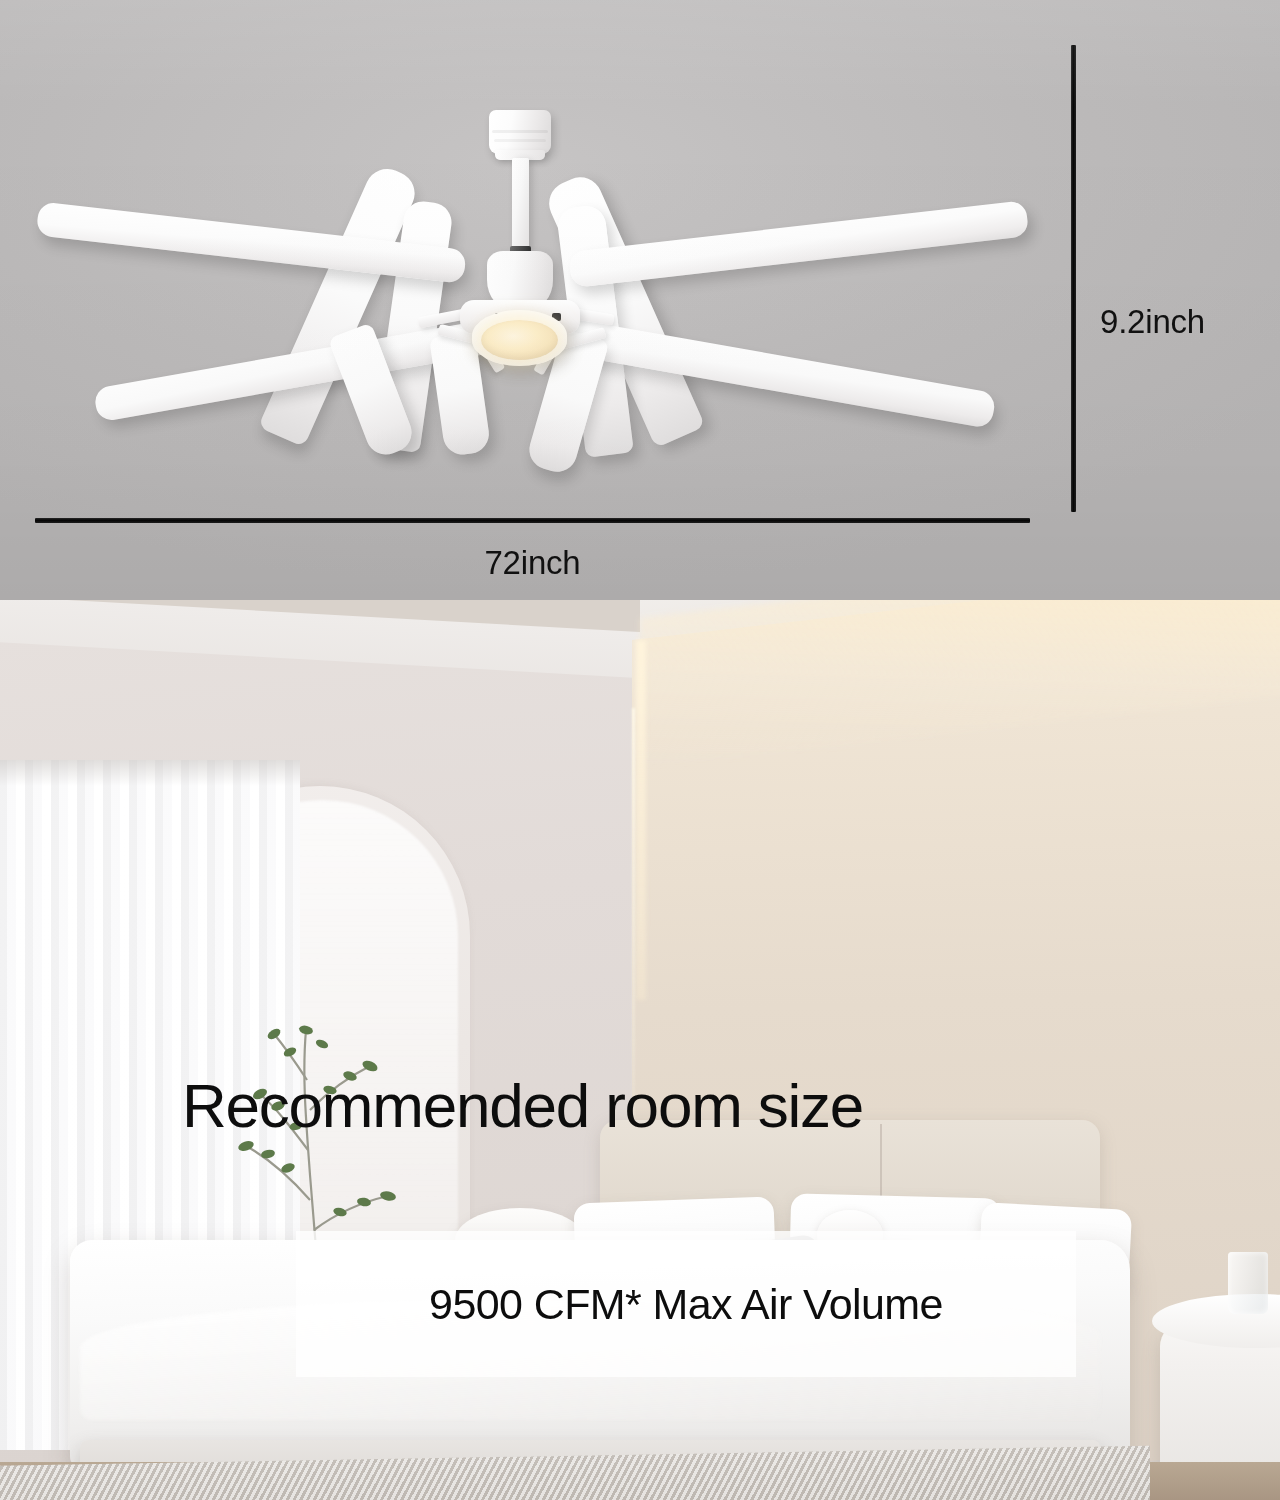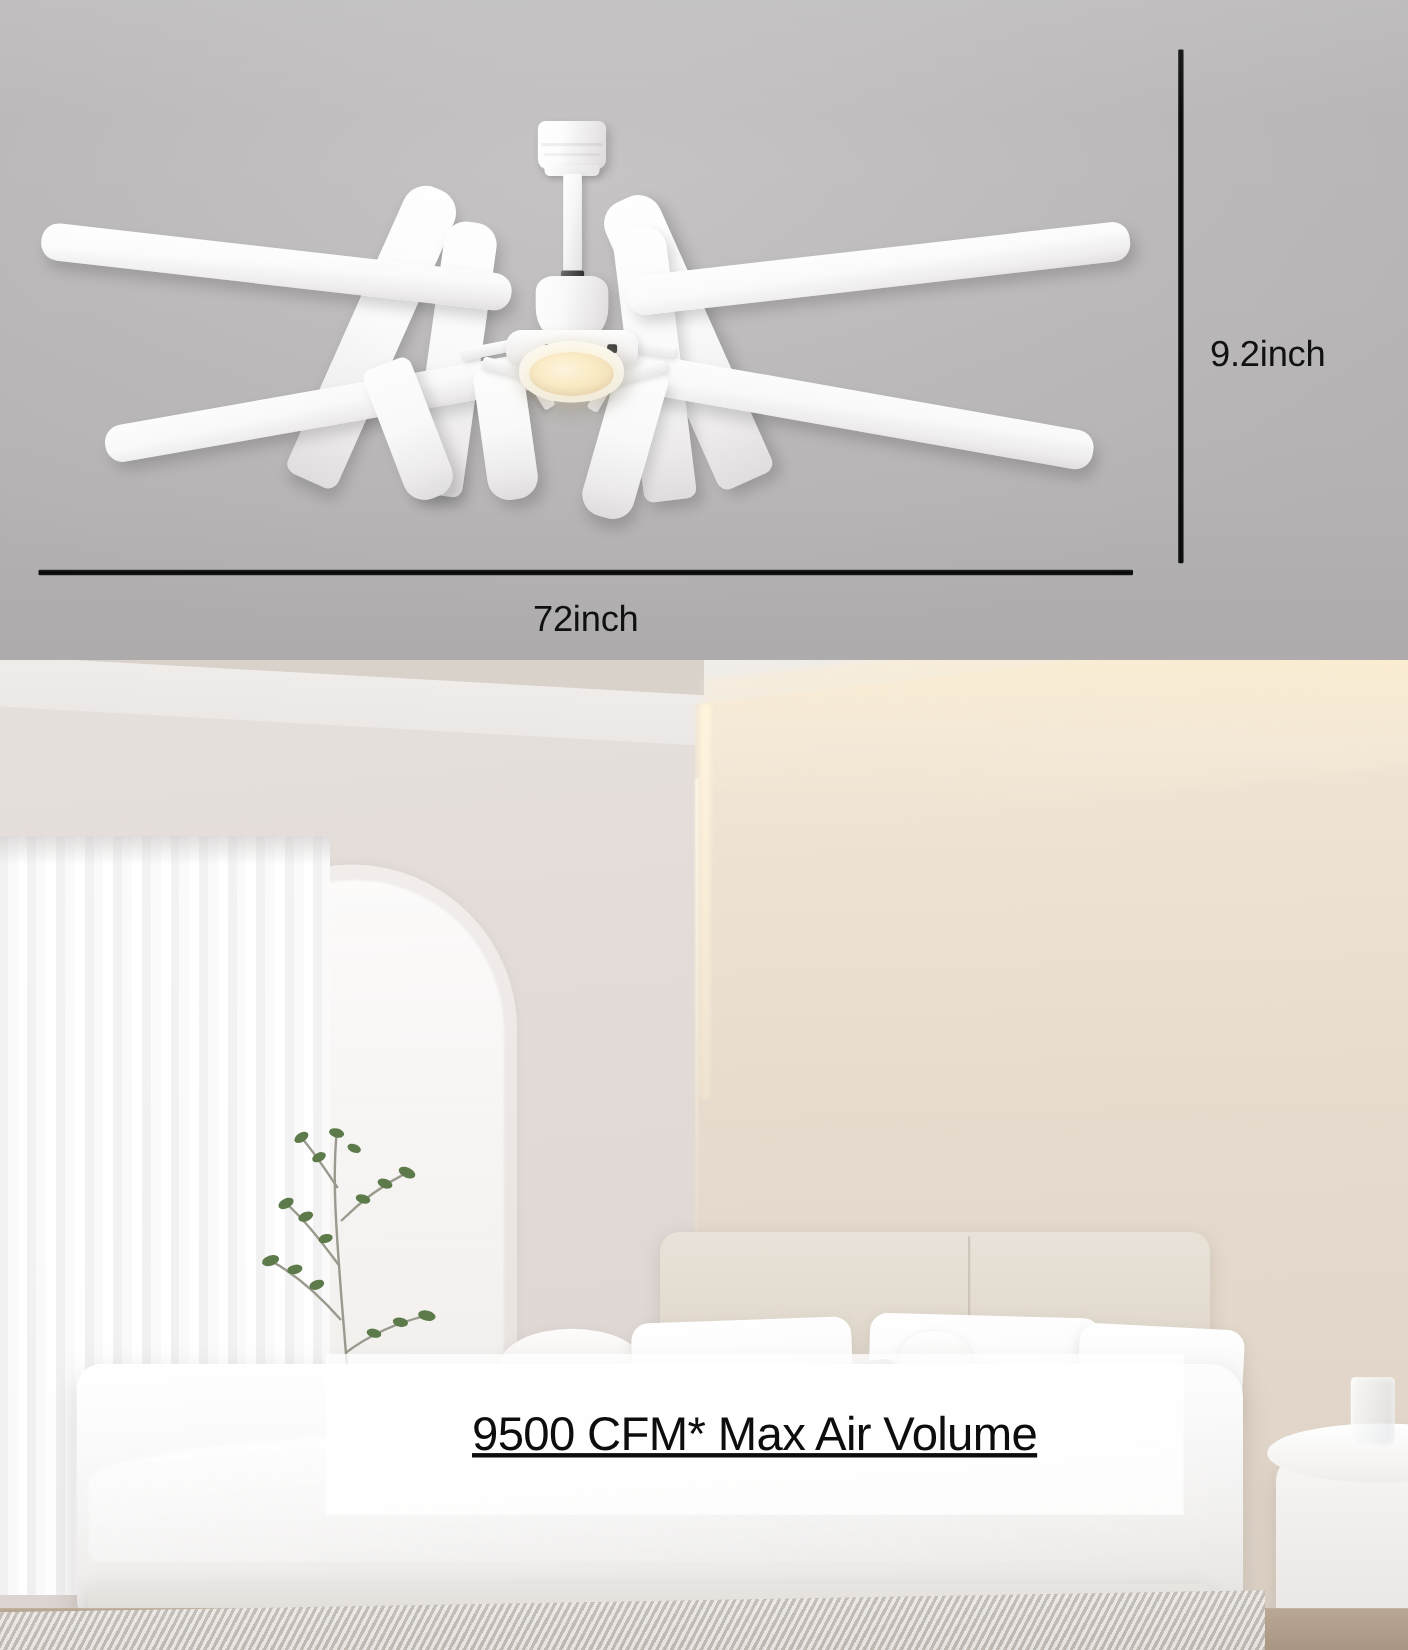--- a/index.html
+++ b/index.html
@@ -305,21 +305,21 @@
     position:absolute; left:0; top:1075px; width:1045px;
     text-align:center; font-size:62px; color:#0d0d0d;
     letter-spacing:-1.2px; line-height:1;
   }
   .info-box{
     position:absolute; left:296px; top:1231px; width:780px; height:146px;
     background:rgba(255,255,255,.80);
     display:flex; flex-direction:column;
     align-items:center; justify-content:center; gap:2px;
   }
-  .info-line1{ font-size:43px; color:#0d0d0d; letter-spacing:-.6px; line-height:1.08;text-decoration:underline; }
+  .info-line1{ font-size:43px; color:#0d0d0d; letter-spacing:-.6px; line-height:1.08; }
   .info-line2{ font-size:42px; color:#3b3b3b; letter-spacing:-.6px; line-height:1.08; }
 </style>
 </head>
 <body>
 
 <div class="page">
 
   <div class="diagram-panel">
 
     <div class="fan-wrap">
@@ -450,18 +450,19 @@
     <div class="bed-leg"></div>
 
     <div class="ns-right"></div>
     <div class="ns-right-top"></div>
     <div class="glass"></div>
 
     <div class="floor"></div>
     <div class="rug"></div>
   </div>
 
+  <div class="headline">Recommended room size</div>
 
   <div class="info-box">
     <div class="info-line1">9500 CFM* Max Air Volume</div>
   </div>
 
 </div>
 
 </body></html>

